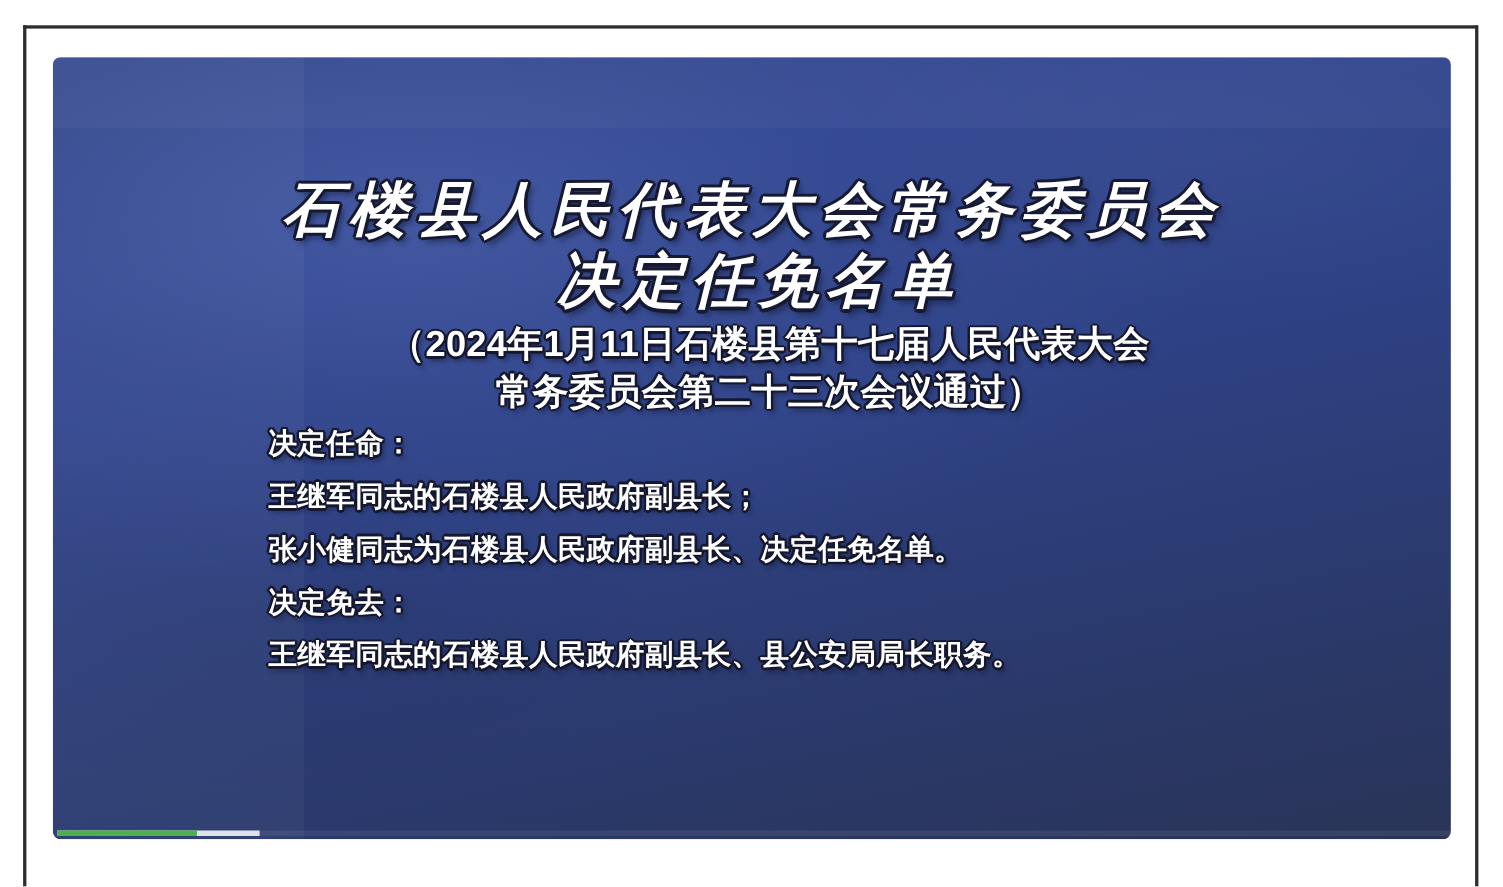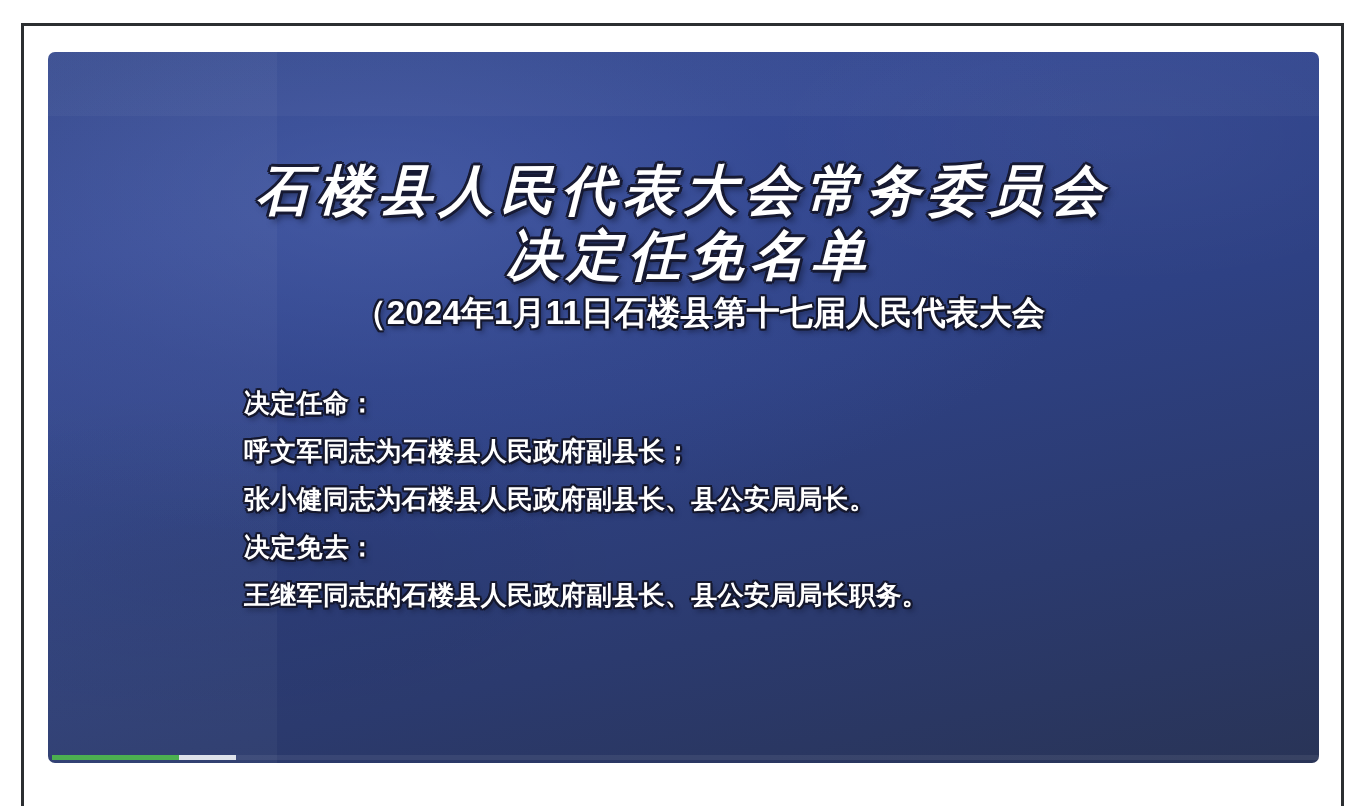--- a/index.html
+++ b/index.html
@@ -175,26 +175,27 @@
   <div id="slide">
 
     <div id="slide-content">
 
       <div class="heading heading-line1">石楼县人民代表大会常务委员会</div>
 
       <div class="heading heading-line2">决定任免名单</div>
 
       <div class="subtitle">
         <div>（2024年1月11日石楼县第十七届人民代表大会</div>
+        <div>常务委员会第二十三次会议通过）</div>
       </div>
 
       <div id="body-block">
         <div class="body-line">决定任命：</div>
-        <div class="body-line">呼文军同志为石楼县人民政府副县长；</div>
-        <div class="body-line">张小健同志为石楼县人民政府副县长、县公安局局长。</div>
+        <div class="body-line">王继军同志的石楼县人民政府副县长；</div>
+        <div class="body-line">张小健同志为石楼县人民政府副县长、决定任免名单。</div>
         <div class="body-line">决定免去：</div>
         <div class="body-line">王继军同志的石楼县人民政府副县长、县公安局局长职务。</div>
       </div>
 
     </div>
 
     <div id="progress-bar">
       <div id="progress-buffered" style="width: 14.5%; background: rgb(222, 226, 234);"></div>
       <div id="progress-played" style="width: 10%; background: rgb(76, 176, 80);"></div>
     </div>

